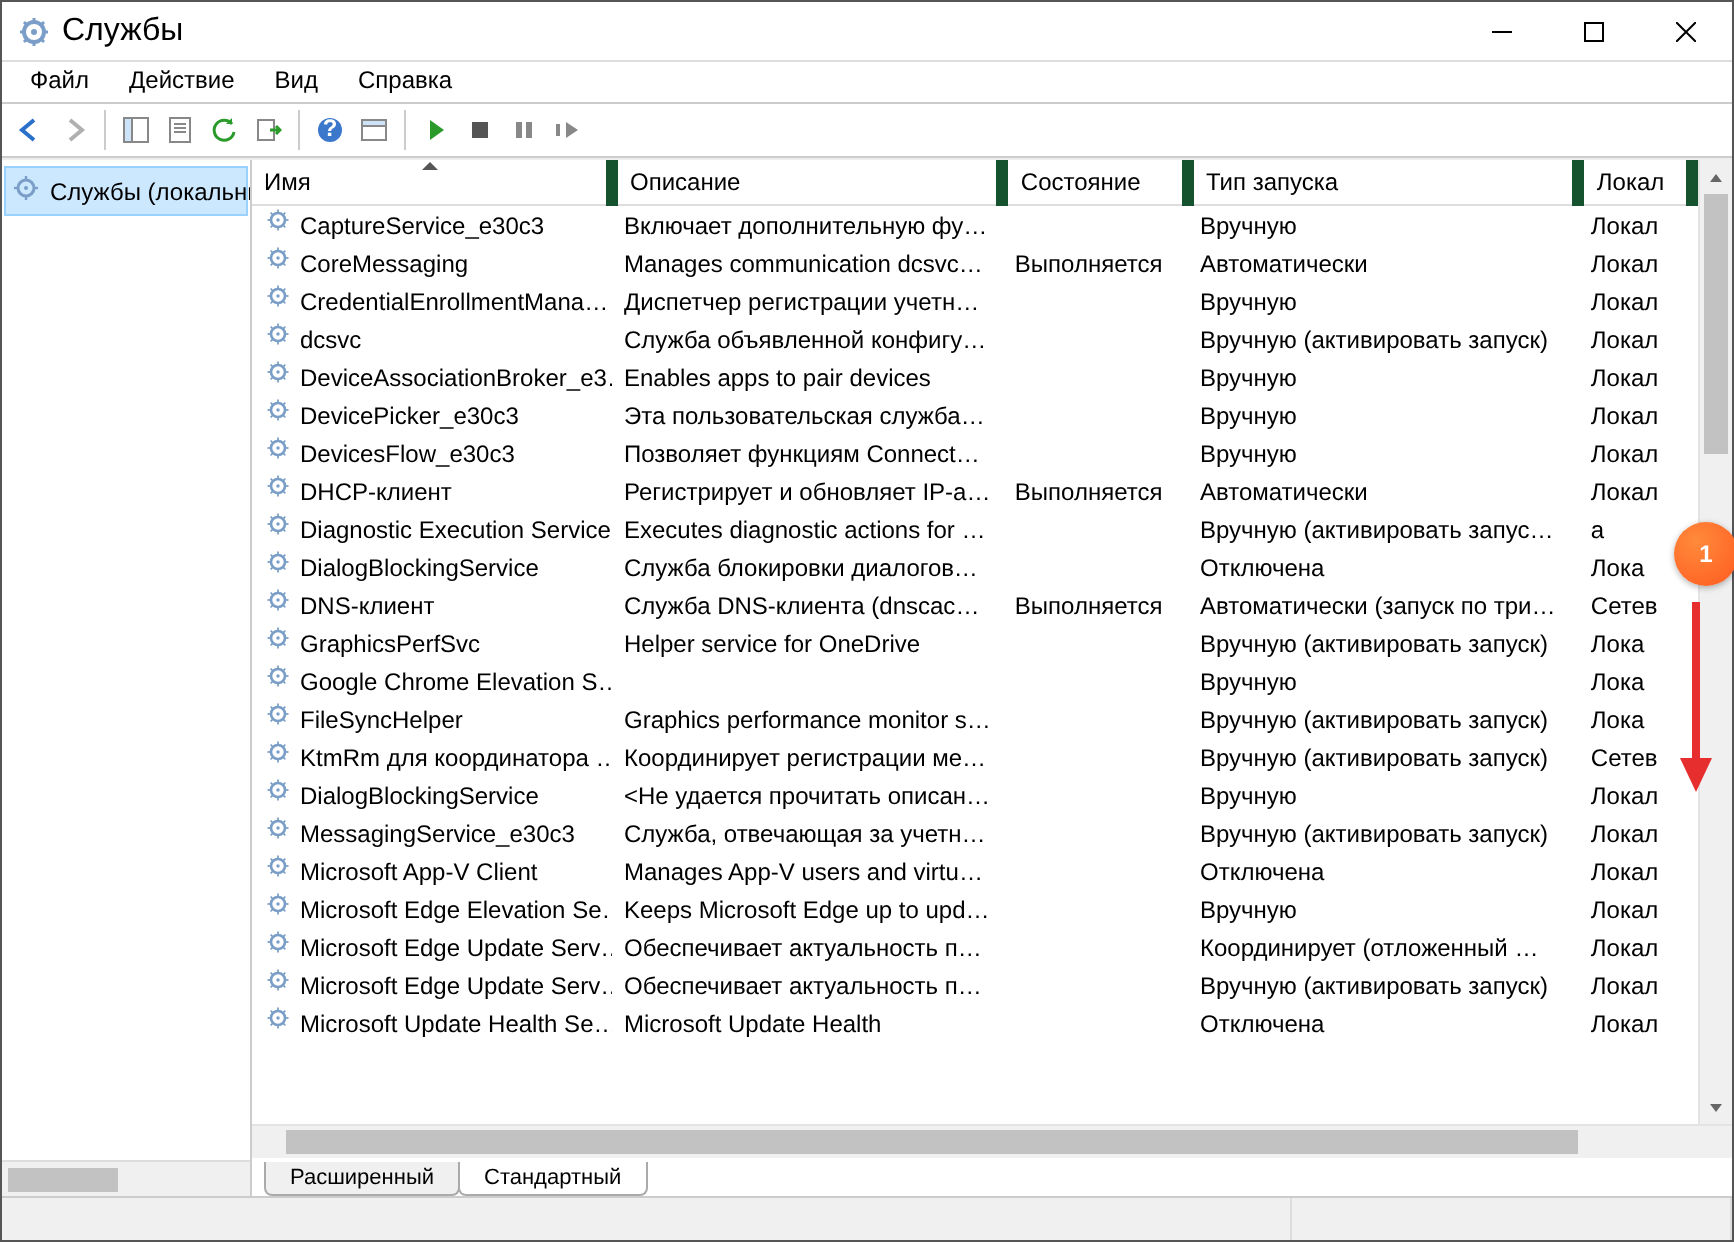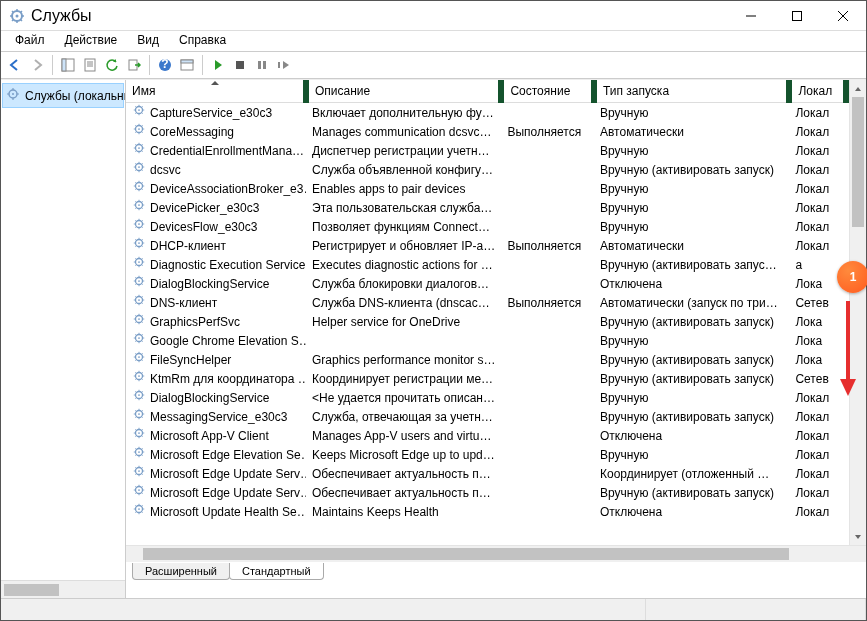--- a/index.html
+++ b/index.html
@@ -61,21 +61,21 @@
   .vscroll .thumb { position: absolute; left: 2px; right: 2px; top: 17px; height: 130px; background: #c2c2c2; }
   .vscroll .arrow { position: absolute; left: 0; right: 0; height: 17px; display:flex; align-items:center; justify-content:center;}
   .vscroll .arrow.up { top: 0; }
   .vscroll .arrow.down { bottom: 0; }
 
   .hscroll-row { height: 17px; background: #f0f0f0; border-top: 1px solid #e4e4e4; display: flex; }
   .hscroll-row .track { flex: 1; position: relative; }
   .hscroll-row .thumb { position: absolute; top: 2px; bottom: 2px; left: 17px; right: 60px; background: #c2c2c2; }
   .hscroll-row .corner { width: 17px; background: #f0f0f0; }
 
-  .tabstrip { height: 36px; display: flex; align-items: flex-start; padding-left: 6px; border-top: 1px solid #fff;}
+  .tabstrip { height: 19px; display: flex; align-items: center; padding-left: 6px; border-top: 1px solid #fff;}
   .tab {
     padding: 2px 12px; border: 1px solid #aaa; border-top: none; background: #fff;
     border-bottom-left-radius: 4px; border-bottom-right-radius: 4px; margin-right: -1px;
     cursor: default; font-size: 11px;
   }
   .tab.inactive { background: #f0f0f0; }
 
   .statusbar { height: 22px; border-top: 1px solid #ccc; background: #f0f0f0; display: flex; }
   .statusbar .pane { flex: 1; border-right: 1px solid #ddd; }
 
@@ -757,21 +757,21 @@
                           <line x1="2" y1="8" x2="4" y2="8"></line>
                           <line x1="12" y1="8" x2="14" y2="8"></line>
                           <line x1="3.8" y1="3.8" x2="5" y2="5"></line>
                           <line x1="11" y1="11" x2="12.2" y2="12.2"></line>
                           <line x1="3.8" y1="12.2" x2="5" y2="11"></line>
                           <line x1="11" y1="5" x2="12.2" y2="3.8"></line>
                         </g>
                       </svg></span>
                     <span>Microsoft Update Health Se…</span>
                   </td>
-                  <td>Maintains Keeps Health</td>
+                  <td>Microsoft Update Health</td>
                   <td></td>
                   <td>Отключена</td>
                   <td>Локал</td>
                 </tr>
               </tbody>
           </table>
         </div>
         <div class="vscroll">
           <div class="arrow up">
               <svg width="8" height="8" viewBox="0 0 8 8">

